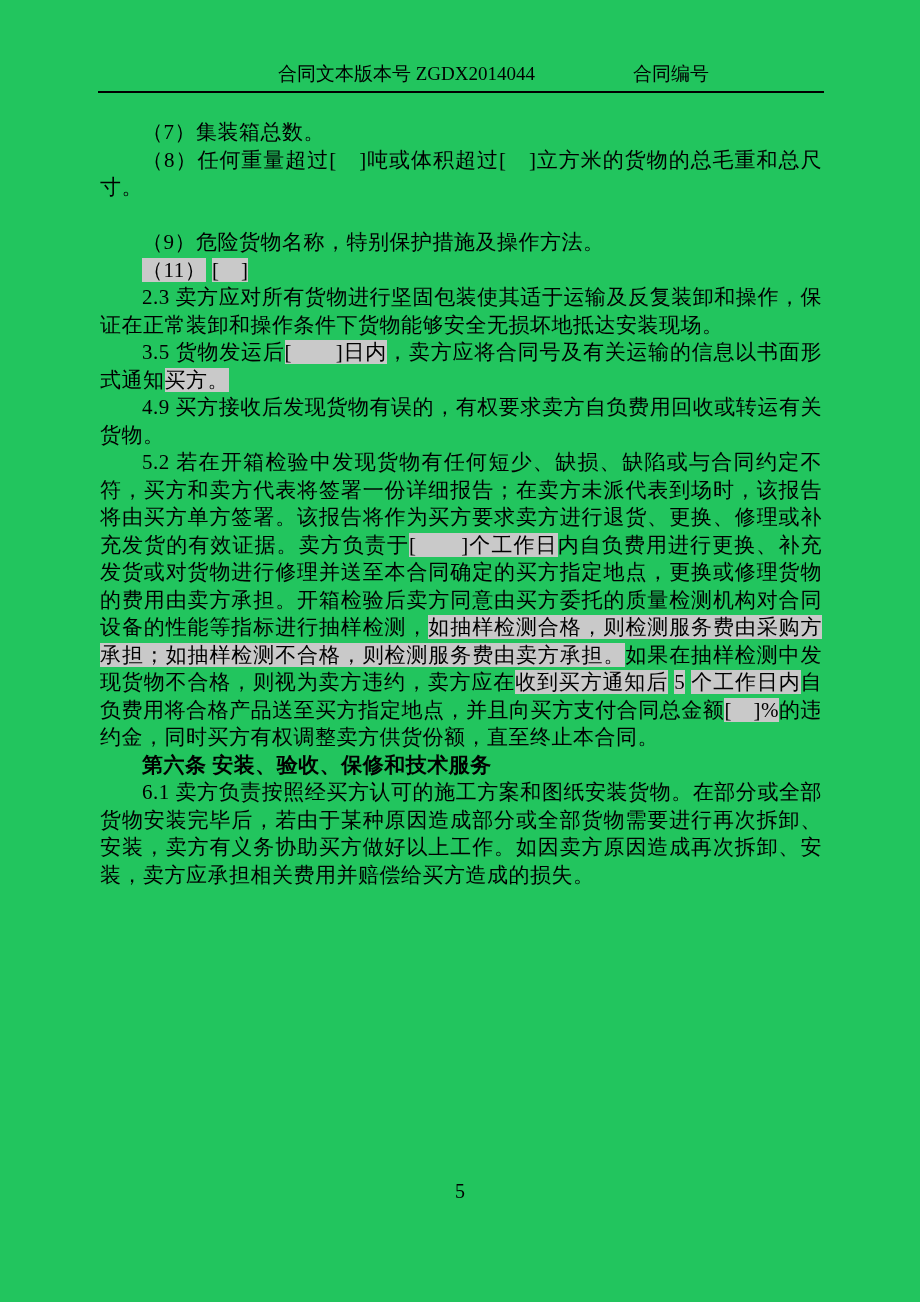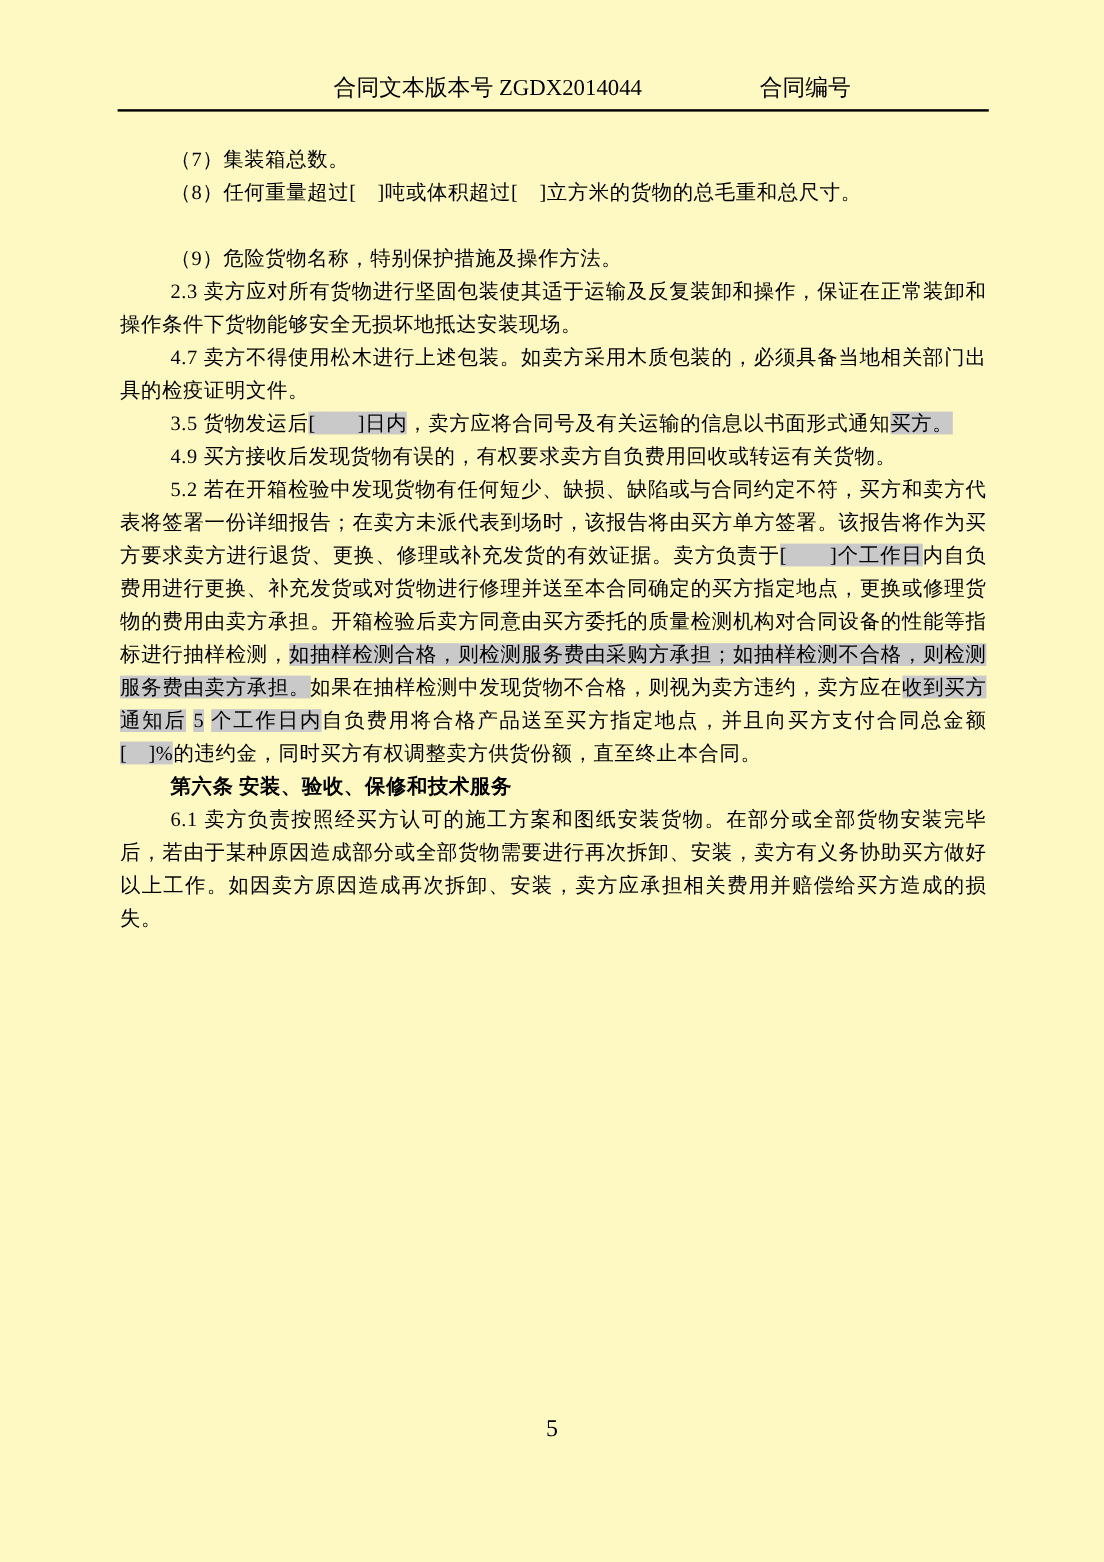--- a/index.html
+++ b/index.html
@@ -2,21 +2,21 @@
 <html style="--hl: #c9c9c9;"><head>
 <meta charset="utf-8">
 <style>
   :root { --hl: #c9c9c9; }
   * { box-sizing: border-box; }
   html, body { margin: 0; padding: 0; background: #ffffff; }
   .page {
     position: relative;
     width: 920px;
     height: 1302px;
-    background: #fef9c3;
+    background: #22c55e;
     font-family: "Liberation Serif", "DejaVu Serif", serif;
     color: #000000;
     overflow: hidden;
   }
   .page-header {
     position: absolute;
     left: 98px;
     right: 96px;
     top: 62px;
     border-bottom: 2px solid #000000;
@@ -25,21 +25,21 @@
     line-height: 24px;
     white-space: nowrap;
   }
   .page-header .version { margin-left: 180px; }
   .page-header .contract-no { margin-left: 98px; }
   .doc-body {
     position: absolute;
     left: 100px;
     top: 119px;
     width: 722px;
-    font-size: 17px;
+    font-size: 21px;
     line-height: 27.5px;
     text-align: justify;
     letter-spacing: 0.5px;
   }
   .doc-body p {
     margin: 0;
     text-indent: 42px;
   }
   .doc-body p.blank { height: 27.5px; }
   .doc-body p.heading { font-weight: bold; }
@@ -60,22 +60,22 @@
 
   <div class="page-header">
     <span class="version">合同文本版本号 ZGDX2014044</span><span class="contract-no">合同编号</span>
   </div>
 
   <div class="doc-body">
       <p><span>（7）集装箱总数。</span></p>
       <p><span>（8）任何重量超过[　]吨或体积超过[　]立方米的货物的总毛重和总尺寸。</span></p>
       <p class="blank"></p>
       <p><span>（9）危险货物名称，特别保护措施及操作方法。</span></p>
+      <p><span class="hl">（11）</span><span> </span><span class="hl">[　]</span></p>
       <p><span>2.3 卖方应对所有货物进行坚固包装使其适于运输及反复装卸和操作，保证在正常装卸和操作条件下货物能够安全无损坏地抵达安装现场。</span></p>
-      <p><span>4.7 卖方不得使用松木进行上述包装。如卖方采用木质包装的，必须具备当地相关部门出具的检疫证明文件。</span></p>
       <p><span>3.5 货物发运后</span><span class="hl">[　　]日内</span><span>，卖方应将合同号及有关运输的信息以书面形式通知</span><span class="hl">买方。</span></p>
       <p><span>4.9 买方接收后发现货物有误的，有权要求卖方自负费用回收或转运有关货物。</span></p>
       <p><span>5.2 若在开箱检验中发现货物有任何短少、缺损、缺陷或与合同约定不符，买方和卖方代表将签署一份详细报告；在卖方未派代表到场时，该报告将由买方单方签署。该报告将作为买方要求卖方进行退货、更换、修理或补充发货的有效证据。卖方负责于</span><span class="hl">[　　]个工作日</span><span>内自负费用进行更换、补充发货或对货物进行修理并送至本合同确定的买方指定地点，更换或修理货物的费用由卖方承担。开箱检验后卖方同意由买方委托的质量检测机构对合同设备的性能等指标进行抽样检测，</span><span class="hl">如抽样检测合格，则检测服务费由采购方承担；如抽样检测不合格，则检测服务费由卖方承担。</span><span>如果在抽样检测中发现货物不合格，则视为卖方违约，卖方应在</span><span class="hl">收到买方通知后</span><span> </span><span class="hl">5</span><span> </span><span class="hl">个工作日内</span><span>自负费用将合格产品送至买方指定地点，并且向买方支付合同总金额</span><span class="hl">[　]%</span><span>的违约金，同时买方有权调整卖方供货份额，直至终止本合同。</span></p>
       <p class="heading"><span>第六条 安装、验收、保修和技术服务</span></p>
       <p><span>6.1 卖方负责按照经买方认可的施工方案和图纸安装货物。在部分或全部货物安装完毕后，若由于某种原因造成部分或全部货物需要进行再次拆卸、安装，卖方有义务协助买方做好以上工作。如因卖方原因造成再次拆卸、安装，卖方应承担相关费用并赔偿给买方造成的损失。</span></p>
     </div>
 
   <div class="page-footer">
     <span>5</span>
   </div>

